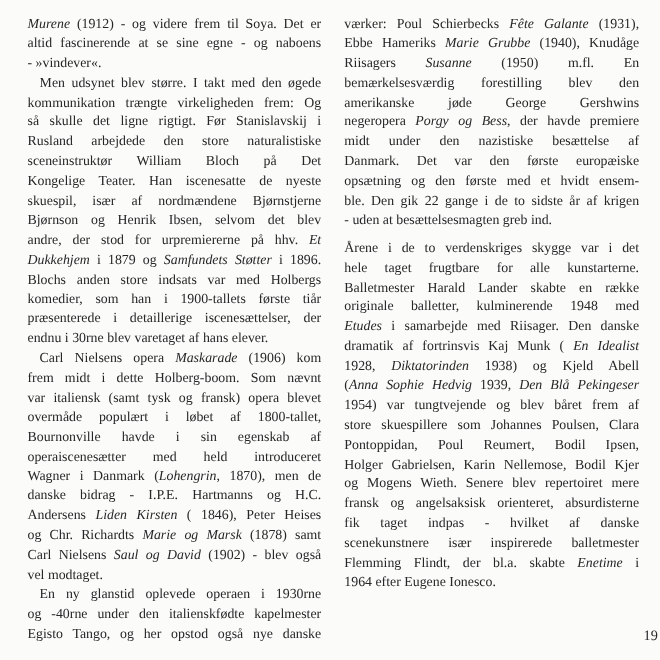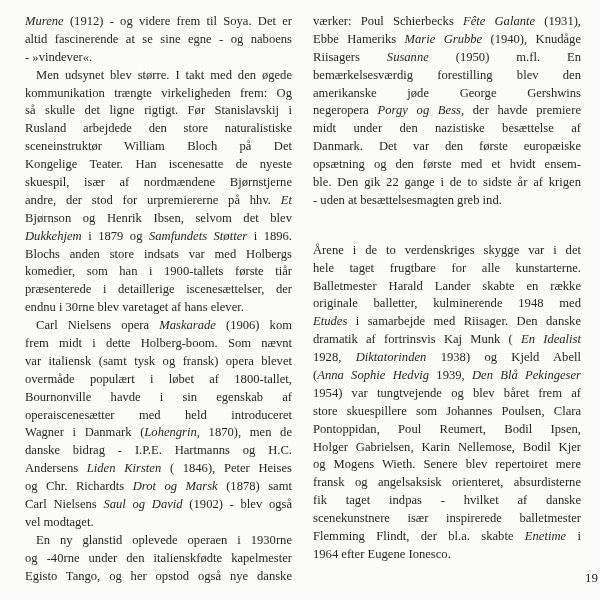--- a/index.html
+++ b/index.html
@@ -21,21 +21,21 @@
   .col.right { left:313px; width:268px; }
   .line {
     white-space:nowrap;
     text-align:justify;
     text-align-last:justify;
     height:17.9px;
     overflow:visible;
   }
   .line.last { text-align-last:left; }
   .line.indent { padding-left:11px; }
-  .line.gap { margin-top:32px; }
+  .line.gap { margin-top:7px; }
   i { font-style:italic;margin-top:40px; }
   .page-number {
     position:absolute;
     right:2px;
     top:570px;
     font-size:13px;
   }
 </style>
 </head>
 <body>
@@ -47,39 +47,39 @@
       <div class="line last">- »vindever«.</div>
     </div>
     <div>
       <div class="line indent">Men udsynet blev større. I takt med den øgede</div>
       <div class="line">kommunikation trængte virkeligheden frem: Og</div>
       <div class="line">så skulle det ligne rigtigt. Før Stanislavskij i</div>
       <div class="line">Rusland arbejdede den store naturalistiske</div>
       <div class="line">sceneinstruktør William Bloch på Det</div>
       <div class="line">Kongelige Teater. Han iscenesatte de nyeste</div>
       <div class="line">skuespil, især af nordmændene Bjørnstjerne</div>
+      <div class="line">Bjørnson og Henrik Ibsen, selvom det blev</div>
       <div class="line">andre, der stod for urpremiererne på hhv. <i>Et</i></div>
-      <div class="line">Bjørnson og Henrik Ibsen, selvom det blev</div>
       <div class="line"><i>Dukkehjem</i> i 1879 og <i>Samfundets Støtter</i> i 1896.</div>
       <div class="line">Blochs anden store indsats var med Holbergs</div>
       <div class="line">komedier, som han i 1900-tallets første tiår</div>
       <div class="line">præsenterede i detaillerige iscenesættelser, der</div>
       <div class="line last">endnu i 30rne blev varetaget af hans elever.</div>
     </div>
     <div>
       <div class="line indent">Carl Nielsens opera <i>Maskarade</i> (1906) kom</div>
       <div class="line">frem midt i dette Holberg-boom. Som nævnt</div>
       <div class="line">var italiensk (samt tysk og fransk) opera blevet</div>
       <div class="line">overmåde populært i løbet af 1800-tallet,</div>
       <div class="line">Bournonville havde i sin egenskab af</div>
       <div class="line">operaiscenesætter med held introduceret</div>
       <div class="line">Wagner i Danmark (<i>Lohengrin</i>, 1870), men de</div>
       <div class="line">danske bidrag - I.P.E. Hartmanns og H.C.</div>
       <div class="line">Andersens <i>Liden Kirsten</i> ( 1846), Peter Heises</div>
-      <div class="line">og Chr. Richardts <i>Drot og Marsk</i> (1878) samt</div>
+      <div class="line">og Chr. Richardts <i>Marie og Marsk</i> (1878) samt</div>
       <div class="line">Carl Nielsens <i>Saul og David</i> (1902) - blev også</div>
       <div class="line last">vel modtaget.</div>
     </div>
     <div>
       <div class="line indent">En ny glanstid oplevede operaen i 1930rne</div>
       <div class="line">og -40rne under den italienskfødte kapelmester</div>
       <div class="line">Egisto Tango, og her opstod også nye danske</div>
     </div>
   </div>
 <div class="col right" id="right-col">

